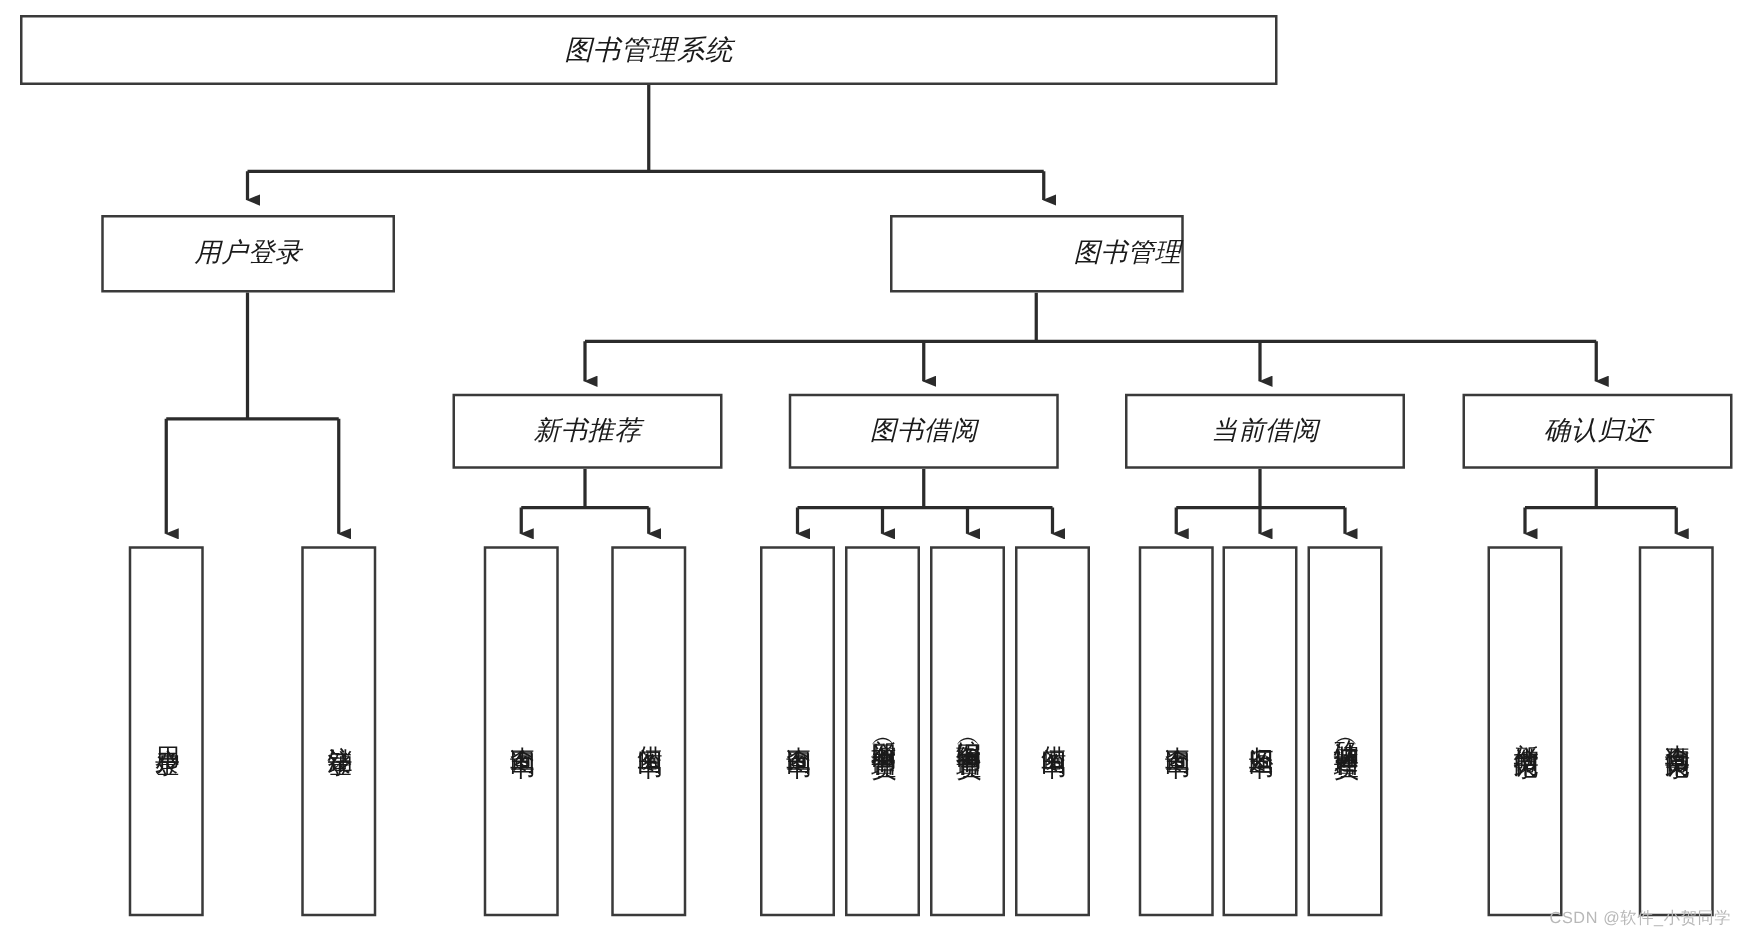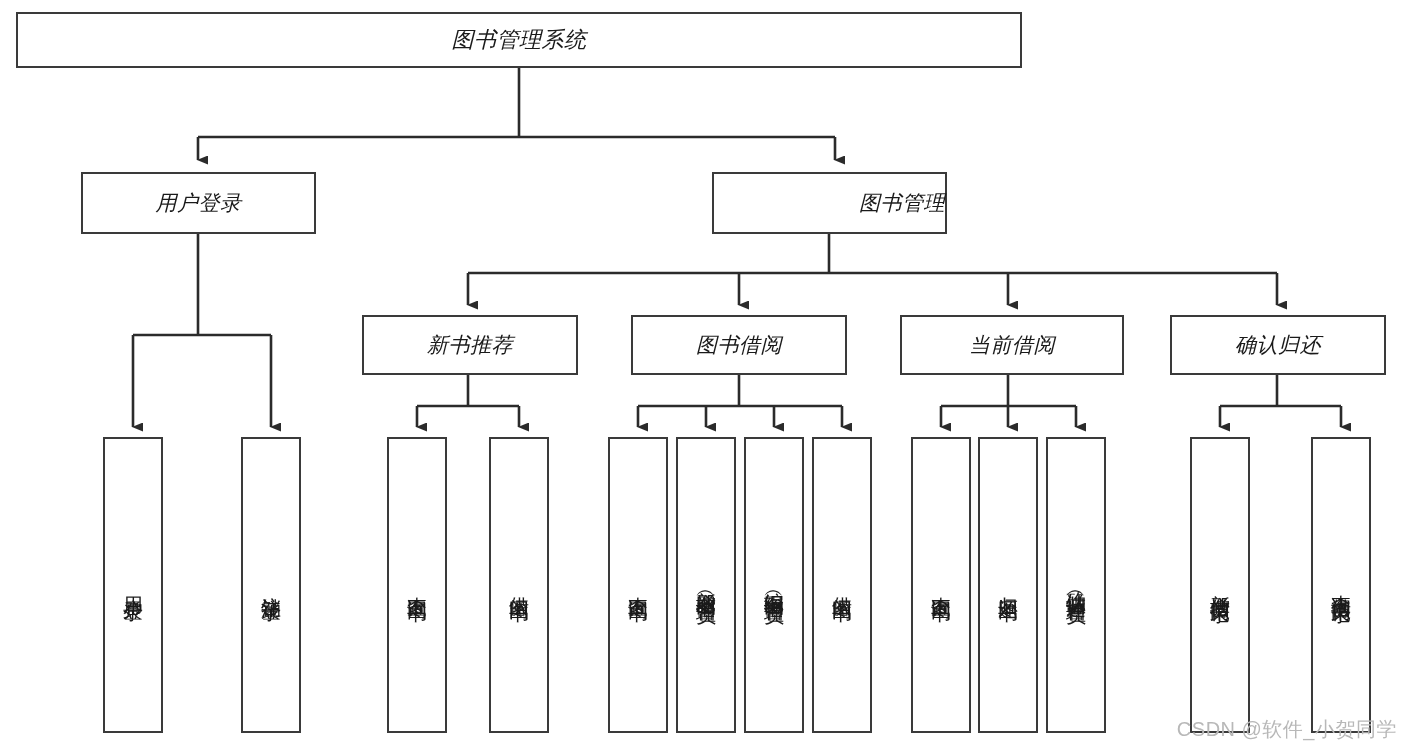--- a/index.html
+++ b/index.html
@@ -55,23 +55,23 @@
     letter-spacing: 2px;
     line-height: 1.05;
     white-space: nowrap;
     max-height: 280px;
   }
   .node.root .node-label {
     font-size: 22px;
   }
   .watermark {
     position: absolute;
-    right: 8px;
+    right: 20px;
     bottom: 4px;
-    font-size: 20px;
+    font-size: 13px;
     color: #b8b8b8;
     letter-spacing: 0.5px;
     user-select: none;
     white-space: nowrap;
   }
 </style>
 </head>
 <body>
 
 <div id="diagram-root">

